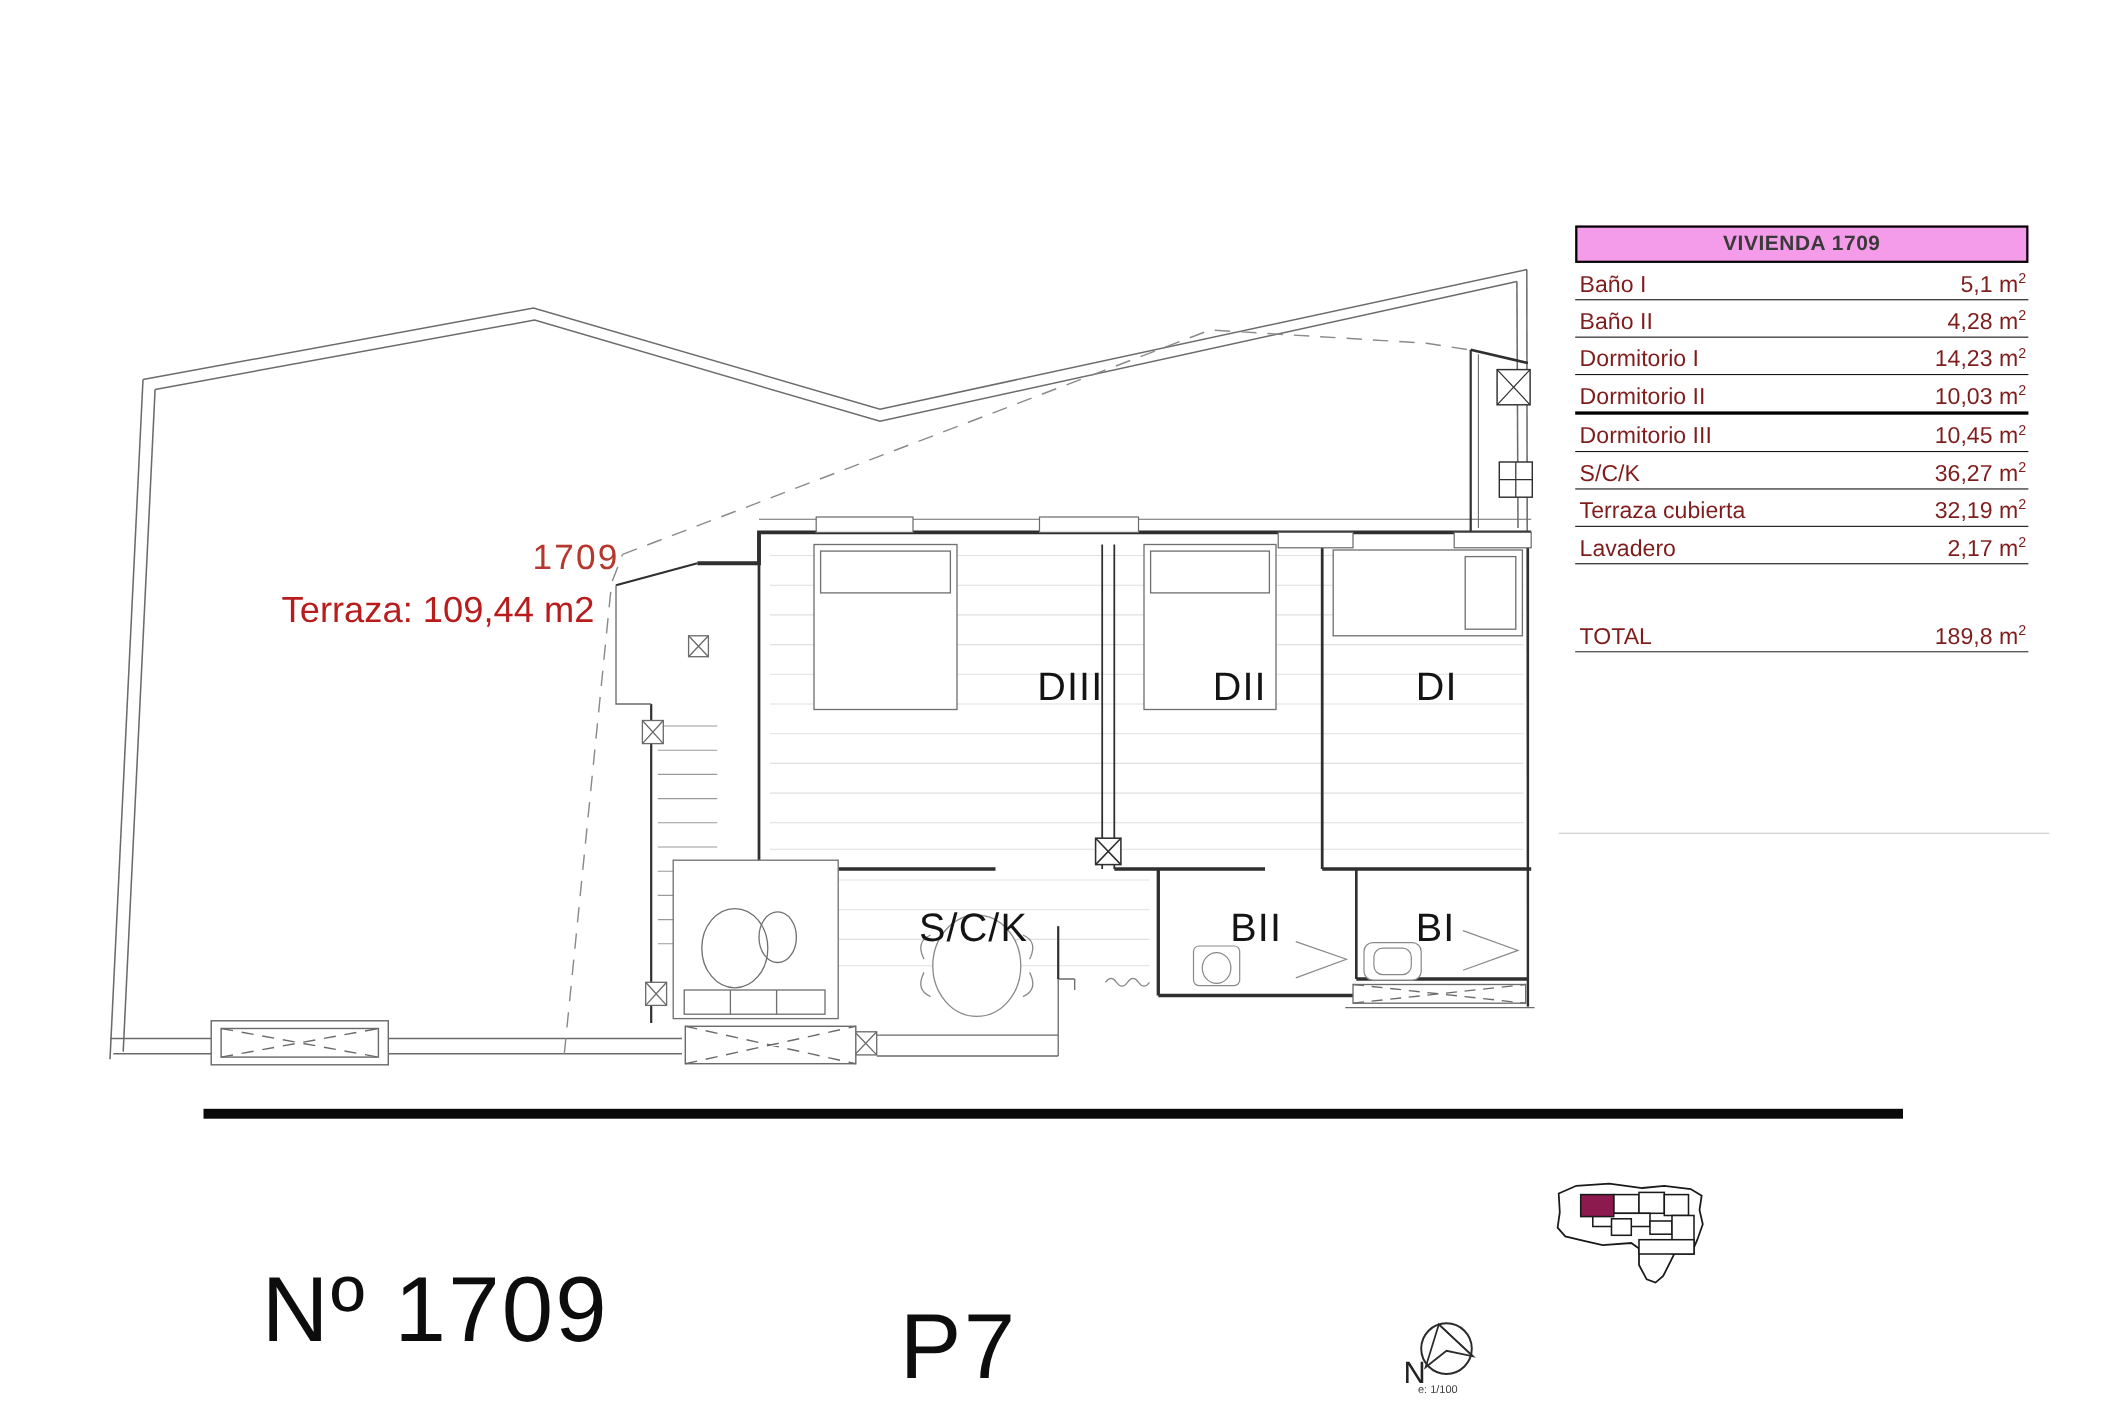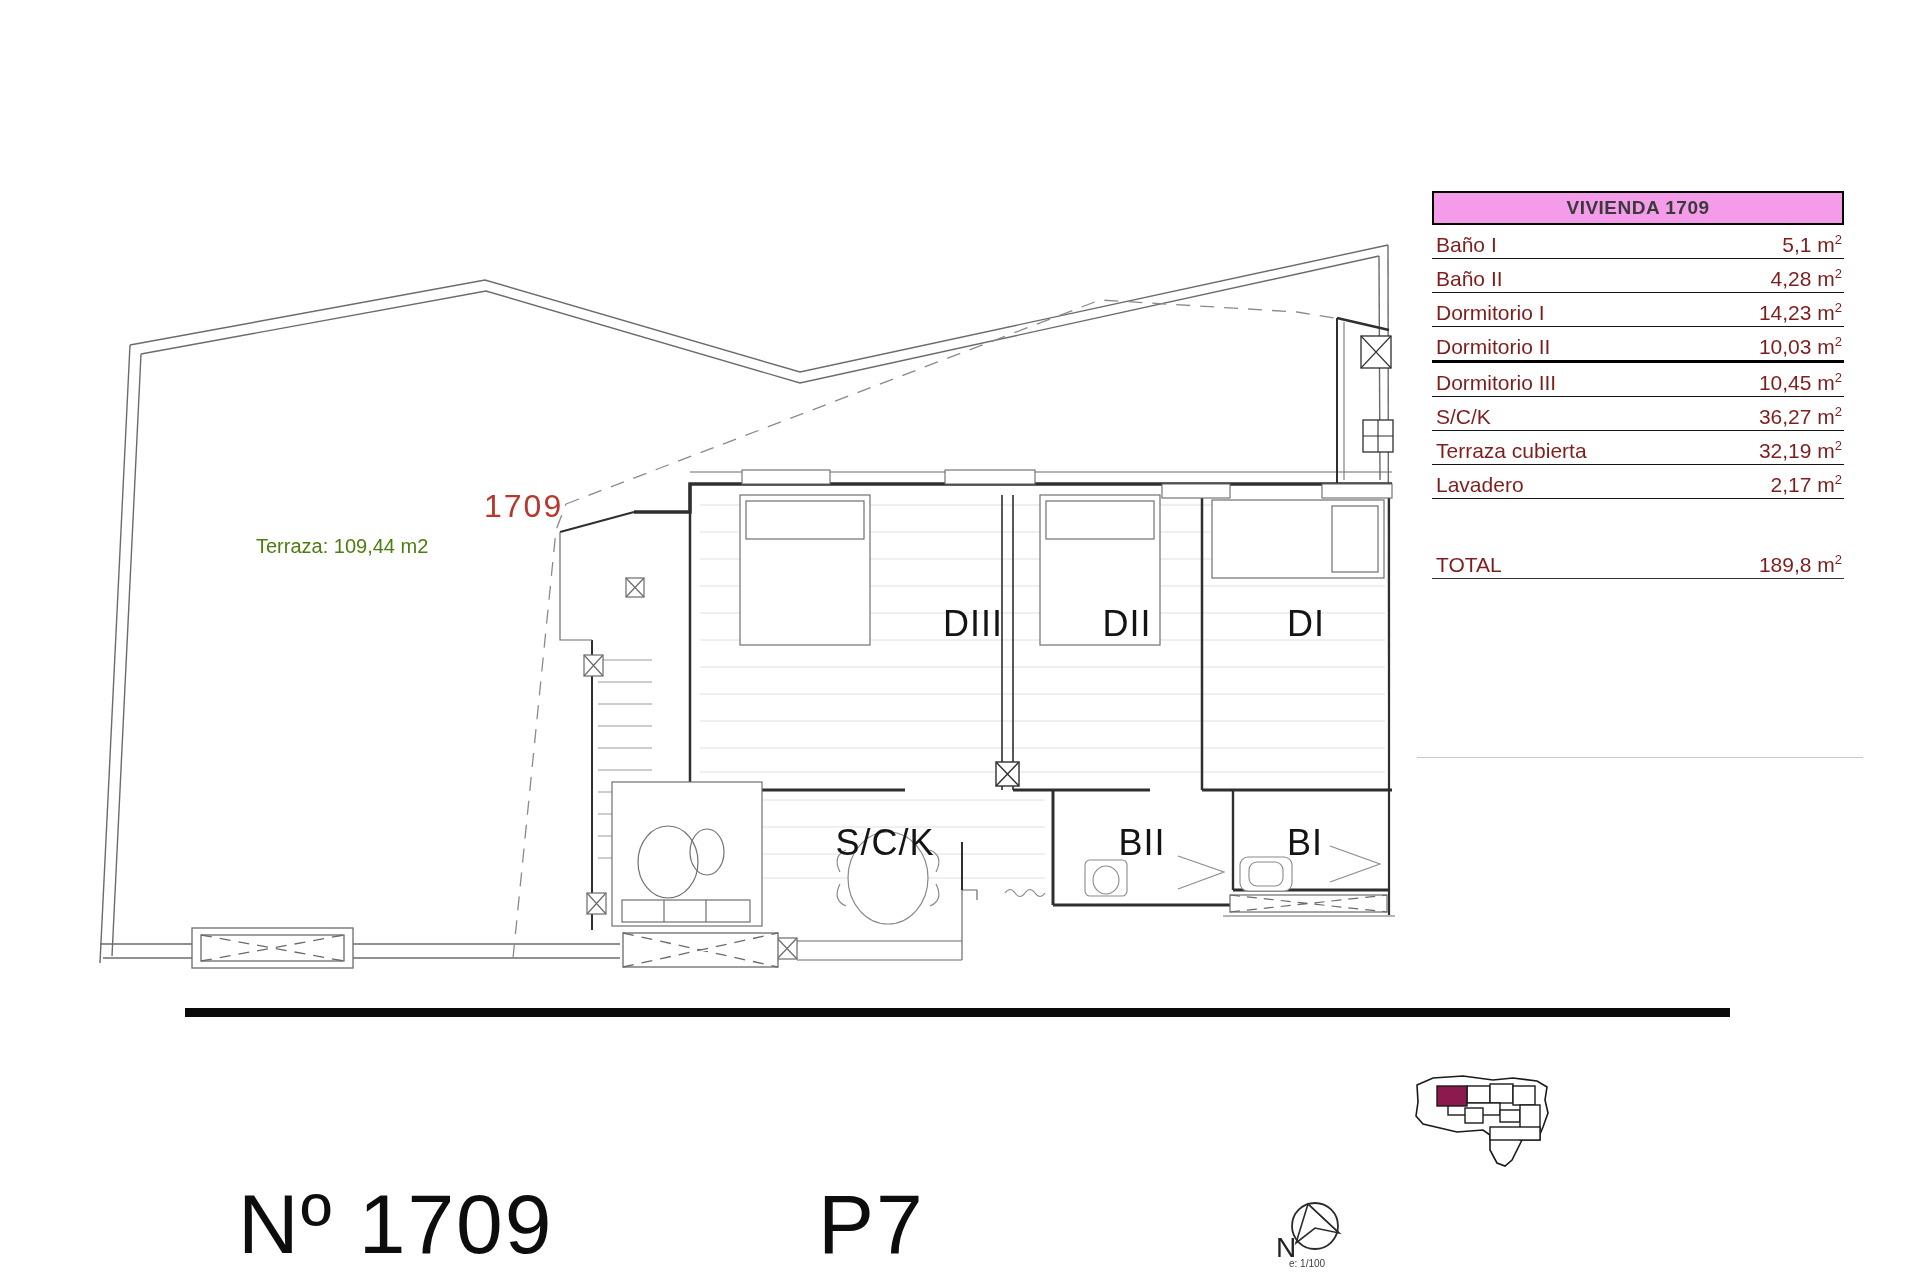--- a/index.html
+++ b/index.html
@@ -2,27 +2,27 @@
 <html><head>
 <meta charset="utf-8">
 <style>
   html,body{margin:0;padding:0;background:#fff;}
   #page{position:relative;width:1920px;height:1280px;background:#ffffff;overflow:hidden;
         font-family:"Liberation Sans",sans-serif;}
   #plan-svg{position:absolute;left:0;top:0;}
   .abs{position:absolute;white-space:nowrap;}
   .room-label{font-size:36px;color:#141414;transform:translate(-50%,0);letter-spacing:1px;}
   .unit-red{font-size:32px;letter-spacing:2px;}
-  .terraza-label{font-size:20px;color:#4d7c0f;}
+  .terraza-label{font-size:33px;color:#b91c1c;}
   .big-title{font-size:84px;color:#0d0d0d;letter-spacing:2px;}
   .north-n{font-size:28px;color:#222;}
   .scale-note{font-size:10px;color:#404040;}
 
   
-  #area-table{position:absolute;left:1432px;top:191px;width:412px;}
+  #area-table{position:absolute;left:1432px;top:205px;width:412px;}
   #table-header{height:30px;border:2px solid #000;background:#f49bea;
     display:flex;align-items:center;justify-content:center;
     font-size:19px;font-weight:bold;color:#3a3a3a;letter-spacing:.5px;}
   .trow{display:flex;justify-content:space-between;align-items:flex-end;
     height:32px;border-bottom:1.6px solid #141414;padding:0 2px 1px 4px;
     font-size:21px;color:#7f1d1d;}
   .trow.thick{border-bottom:3.2px solid #000;}
   .trow .val{font-size:21px;}
   .trow sup{font-size:13px;}
   .trow.total-row{margin-top:46px;border-bottom:1.4px solid #333;gap:42px;}
@@ -243,18 +243,18 @@
       <span class="val">2,17 m<sup>2</sup></span>
     </div>
       </div>
     <div class="trow total-row">
       <span>TOTAL</span>
       <span class="val">189,8 m<sup>2</sup></span>
     </div>
   </div>
   <div id="table-underline"></div>
 
-  <div class="abs big-title" style="left:238px;top:1176px;">Nº 1709</div>
+  <div class="abs big-title" style="left:238px;top:1142px;">Nº 1709</div>
   <div class="abs big-title" style="left:818px;top:1176px;">P7</div>
 
   <div class="abs north-n" style="left:1276px;top:1232px;">N</div>
   <div class="abs scale-note" style="left:1289px;top:1258px;">e: 1/100</div>
 </div>
 
 </body></html>

